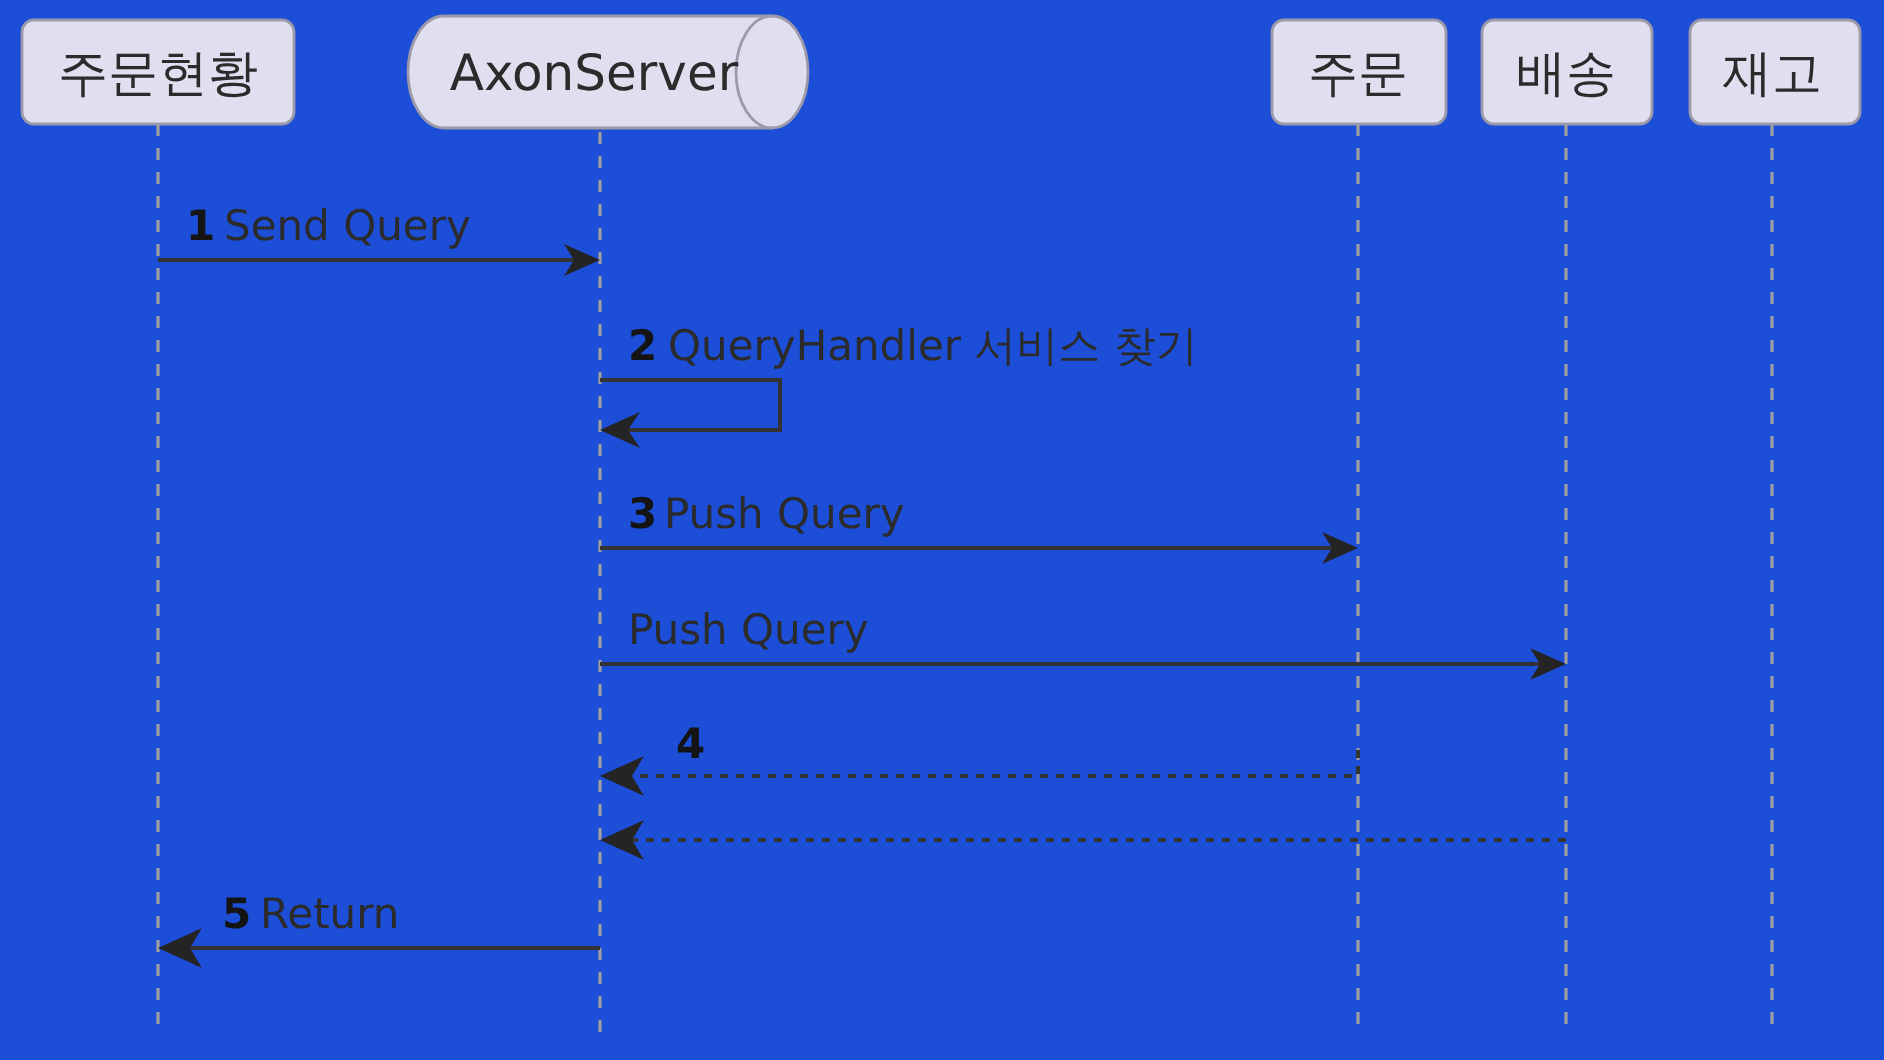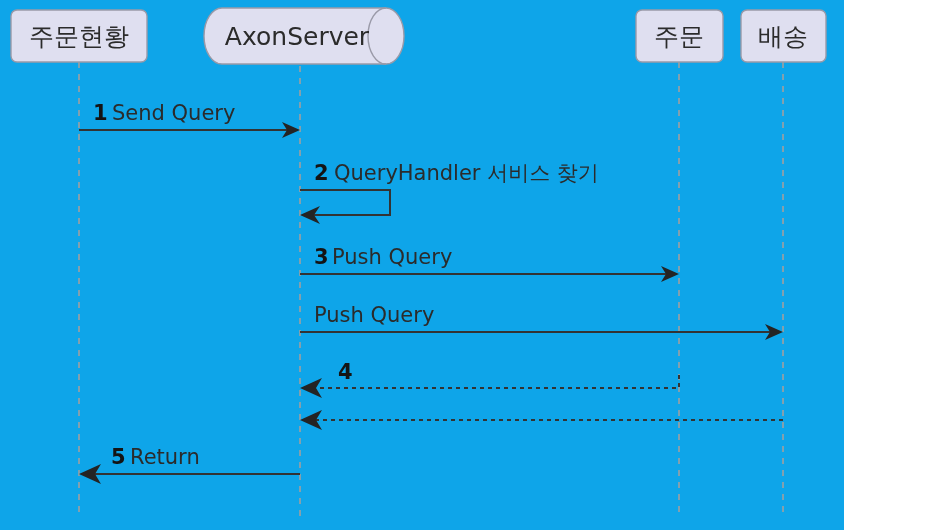--- a/index.html
+++ b/index.html
@@ -5,23 +5,23 @@
   html, body {
     margin: 0;
     padding: 0;
     background: #ffffff;
   }
   body {
     font-family: "DejaVu Sans", sans-serif;
   }
   #diagram {
     position: relative;
-    width: 844px;
+    width: 942px;
     height: 530px;
-    background: #0ea5e9;
+    background: #1d4ed8;
     overflow: hidden;
   }
   #diagram svg {
     position: absolute;
     top: 0;
     left: 0;
   }
   .participant-box {
     fill: #dfdff0;
     stroke: #9a9aa8;

